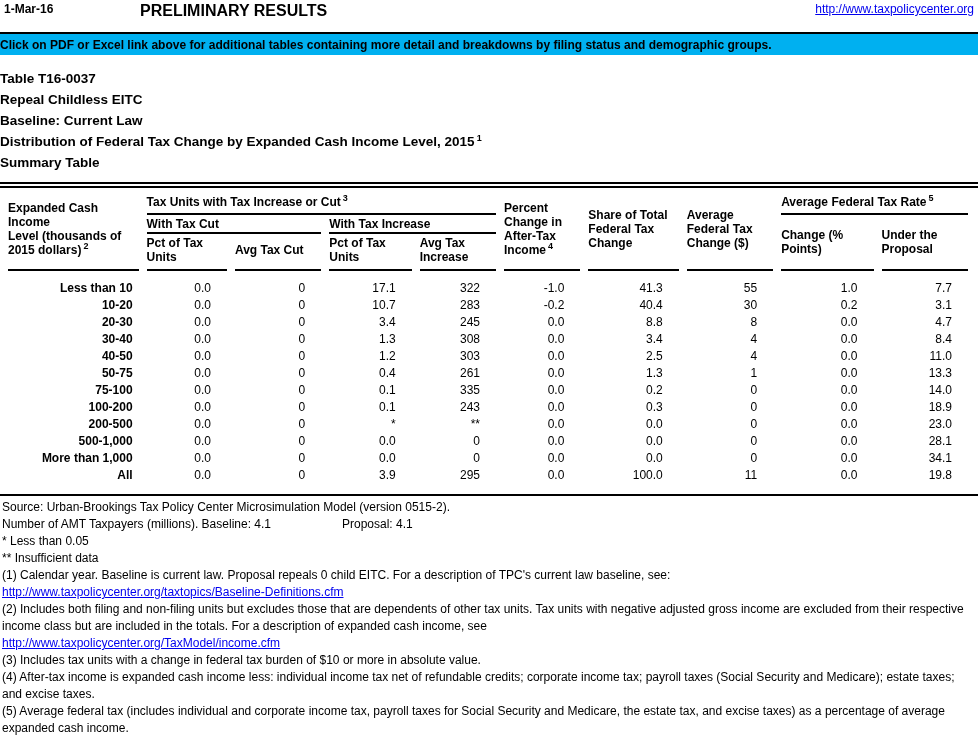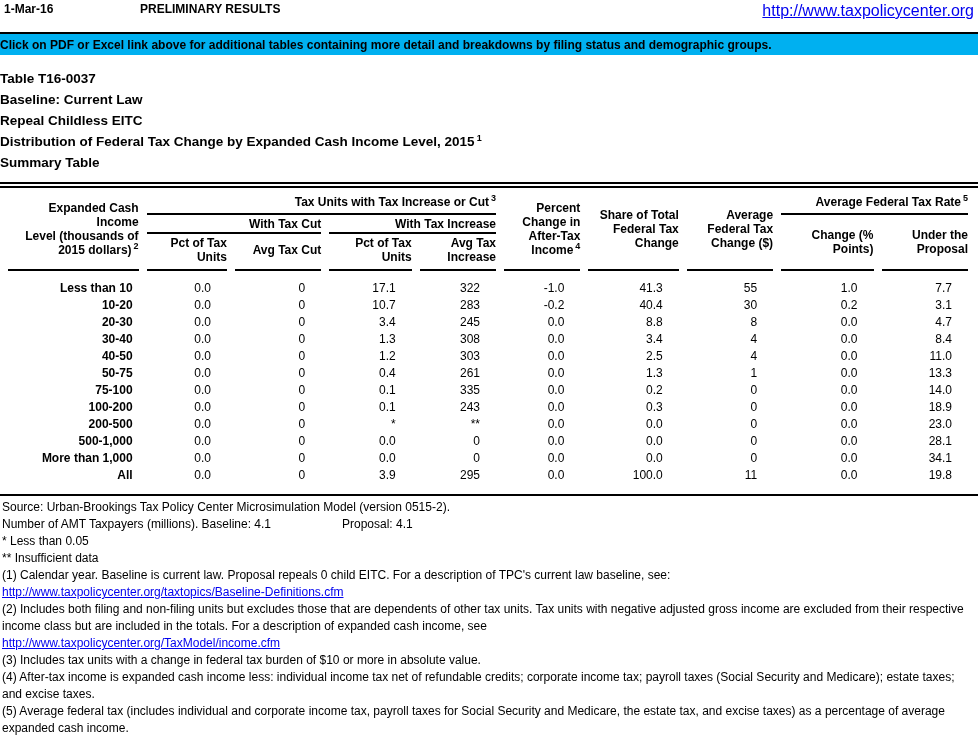--- a/index.html
+++ b/index.html
@@ -2,38 +2,38 @@
 <html><head>
 <meta charset="utf-8">
 <style>
   * { margin: 0; padding: 0; box-sizing: border-box; }
   html, body { width: 978px; height: 737px; background: #fff; overflow: hidden; }
   body { font-family: "Liberation Sans", sans-serif; color: #000; }
 
   
   .topbar { position: relative; height: 34px; border-bottom: 2px solid #000; }
   .topbar .date { position: absolute; left: 4px; top: 2px; font-size: 12px; font-weight: bold; }
-  .topbar .prelim { position: absolute; left: 140px; top: 2px; font-size: 12px; font-weight: bold; }
-  .topbar .siteurl { position: absolute; right: 4px; top: 2px; font-size: 16px; color: #0000ee; text-decoration: underline; }
+  .topbar .prelim { position: absolute; left: 140px; top: 2px; font-size: 16px; font-weight: bold; }
+  .topbar .siteurl { position: absolute; right: 4px; top: 2px; font-size: 12px; color: #0000ee; text-decoration: underline; }
 
   
   .banner { height: 21px; display: flex; align-items: center; 
             font-size: 12px; font-weight: bold; color: #000; }
 
   
   .titles { margin-top: 13px; margin-bottom: 9px; text-align: left; }
   .titles div { font-size: 13.5px; font-weight: bold; line-height: 21px; }
 
   sup { font-size: 9px; vertical-align: super; line-height: 0; margin-left: 2px; font-weight: inherit; }
 
   
   .table-wrap { border-top: 6px double #000; border-bottom: 2px solid #000; padding-bottom: 10px; }
   table { border-collapse: separate; border-spacing: 8px 0; table-layout: fixed; width: 976px; }
   th, td { font-size: 12px; }
-  thead th { font-weight: bold; text-align: right; vertical-align: middle; white-space: pre-line; }
+  thead th { font-weight: bold; text-align: left; vertical-align: middle; white-space: pre-line; }
   .bline { border-bottom: 2px solid #000; }
   tr.h1 th.group { padding: 7px 0 4px; vertical-align: bottom; }
   tr.h2 th.sub { padding: 2px 0 1px; }
   tr.h3 th { padding: 2px 0 5px; }
   tbody td { text-align: right; padding: 1px 16px 1px 0; line-height: 15px; }
   tbody td.rowlabel { font-weight: bold; padding-right: 6px; }
   tbody tr:first-child td { padding-top: 10px; }
 
   
   .notes { margin-top: 3px; padding-left: 2px; padding-right: 2px; }
@@ -52,22 +52,22 @@
     <span class="prelim">PRELIMINARY RESULTS</span>
     <a class="siteurl" href="#">http://www.taxpolicycenter.org</a>
   </div>
 
   <div class="banner" style="background: rgb(0, 176, 240);">
     <span>Click on PDF or Excel link above for additional tables containing more detail and breakdowns by filing status and demographic groups.</span>
   </div>
 
   <div class="titles">
     <div>Table T16-0037</div>
+    <div>Repeal Childless EITC</div>
     <div>Baseline: Current Law</div>
-    <div>Repeal Childless EITC</div>
     <div><span>Distribution of Federal Tax Change by Expanded Cash Income Level, 2015</span><sup>1</sup></div>
     <div>Summary Table</div>
   </div>
 
   <div class="table-wrap">
     <table>
       <colgroup>
         <col style="width:130px">
           <col style="width:80px">
           <col style="width:86px">

